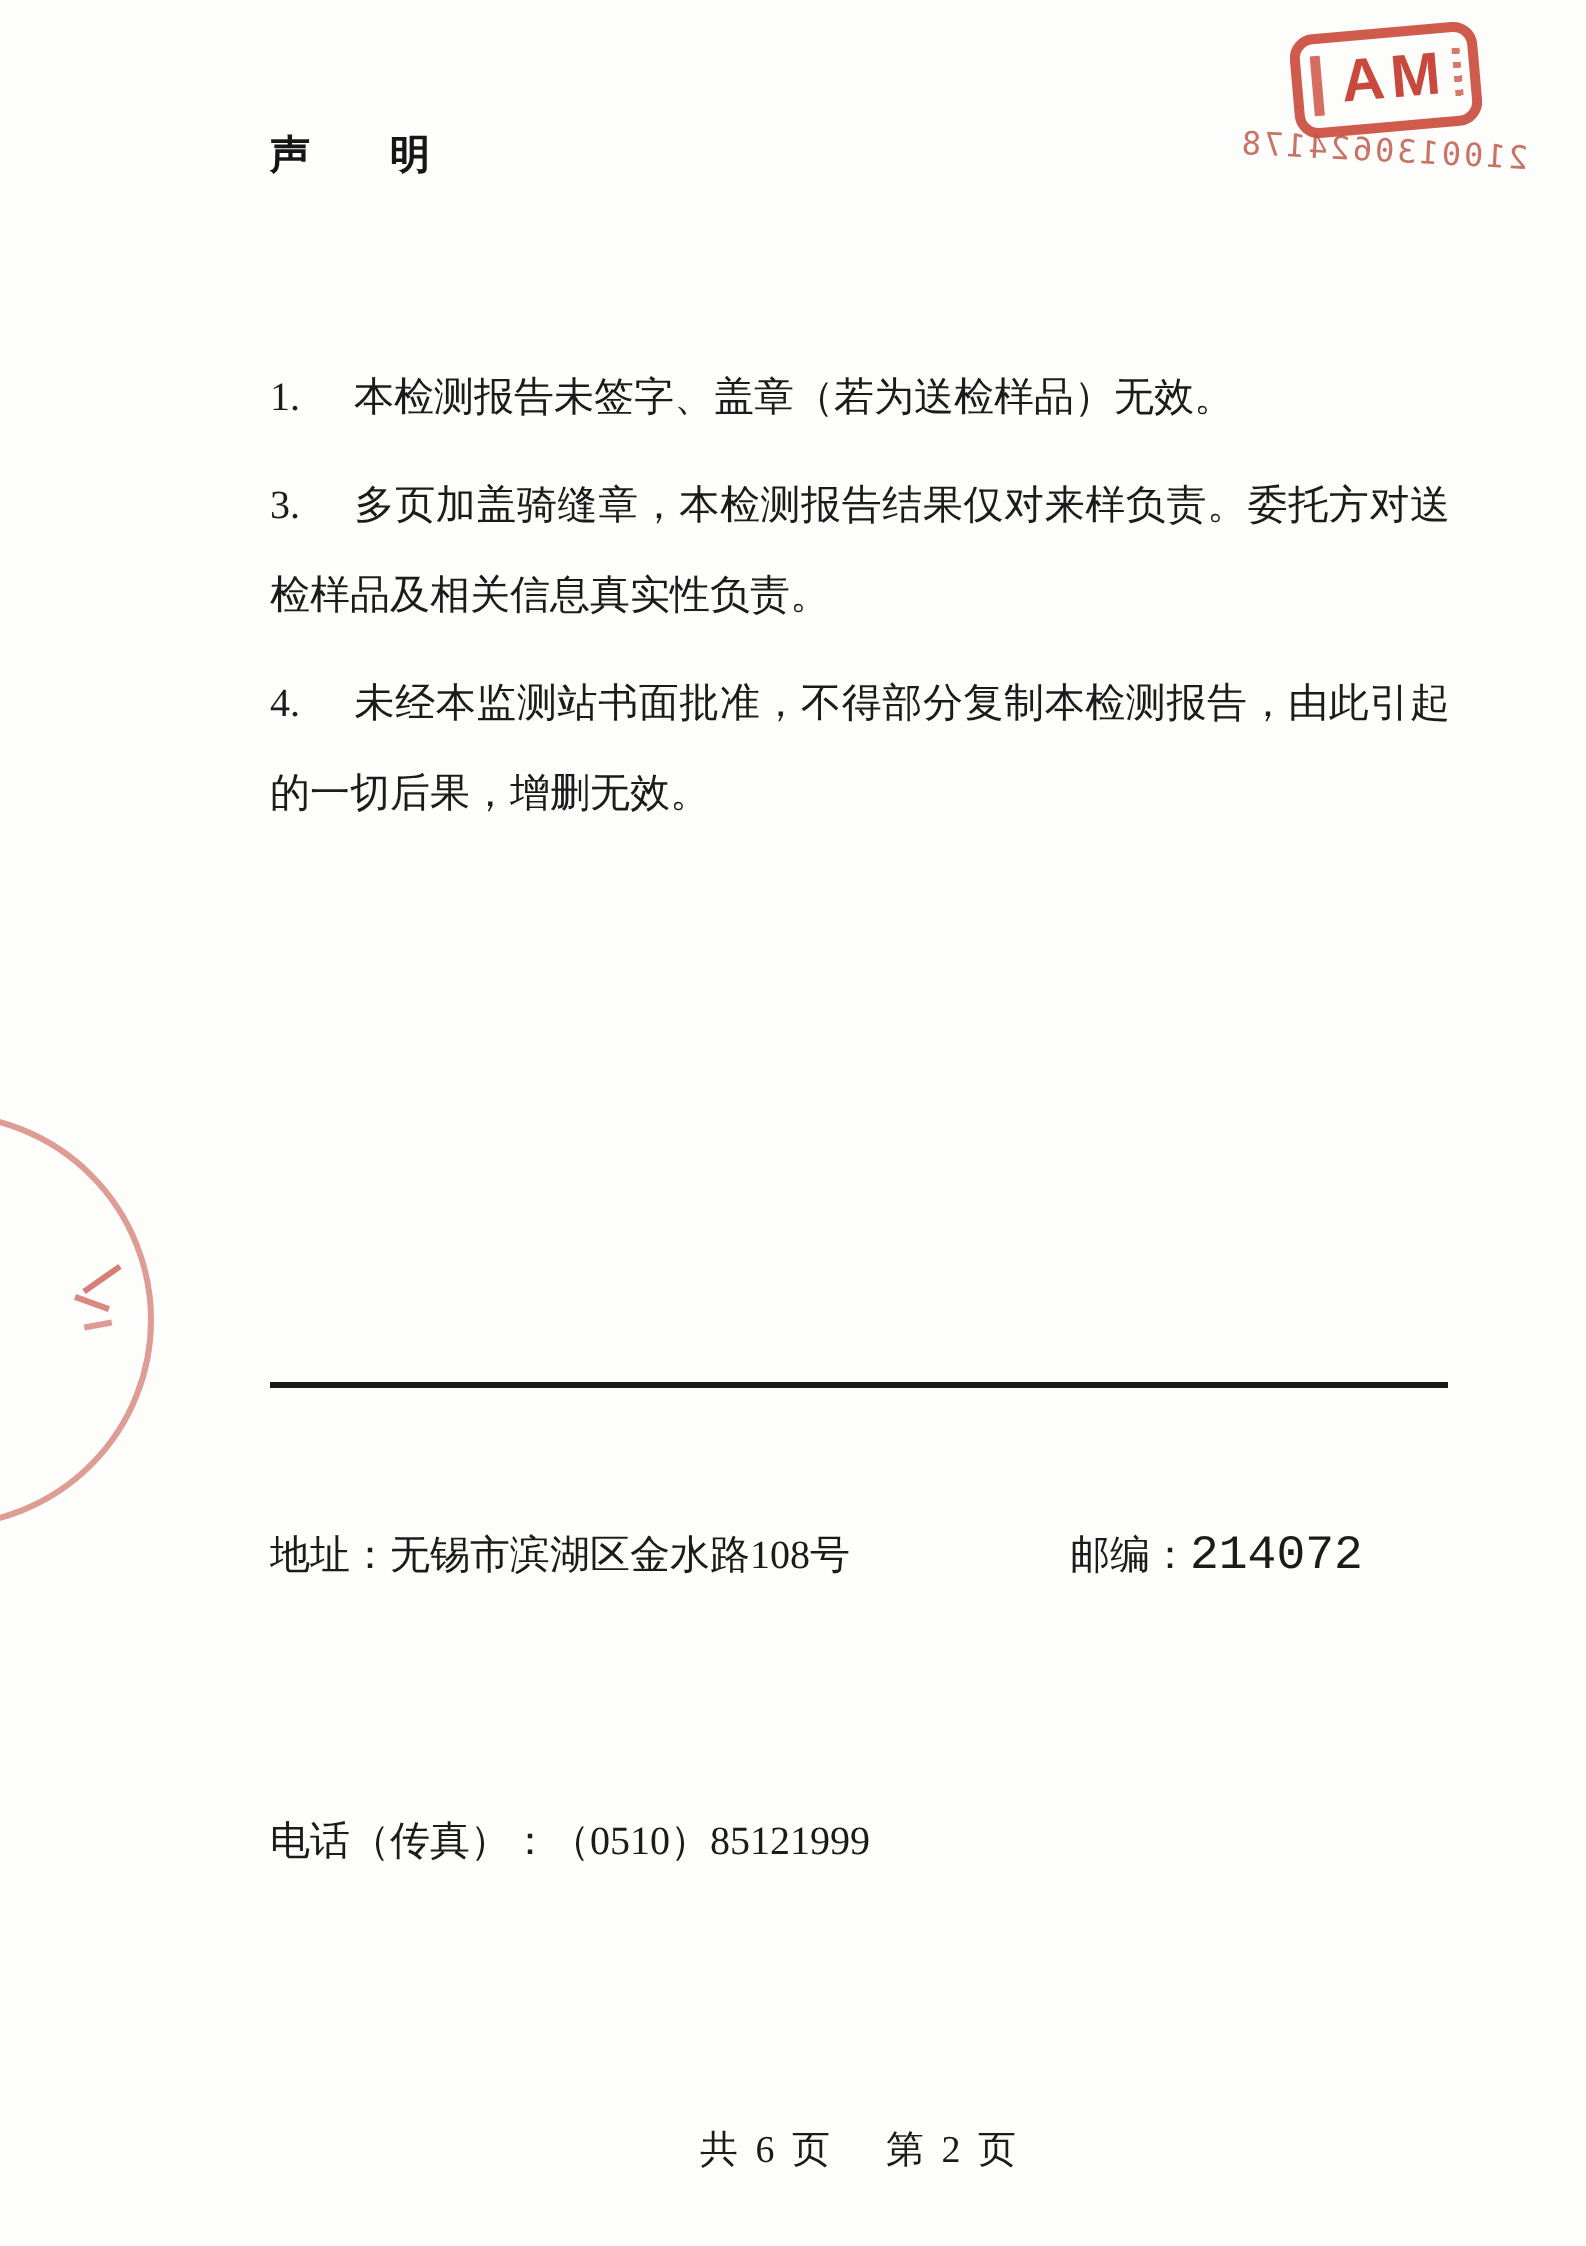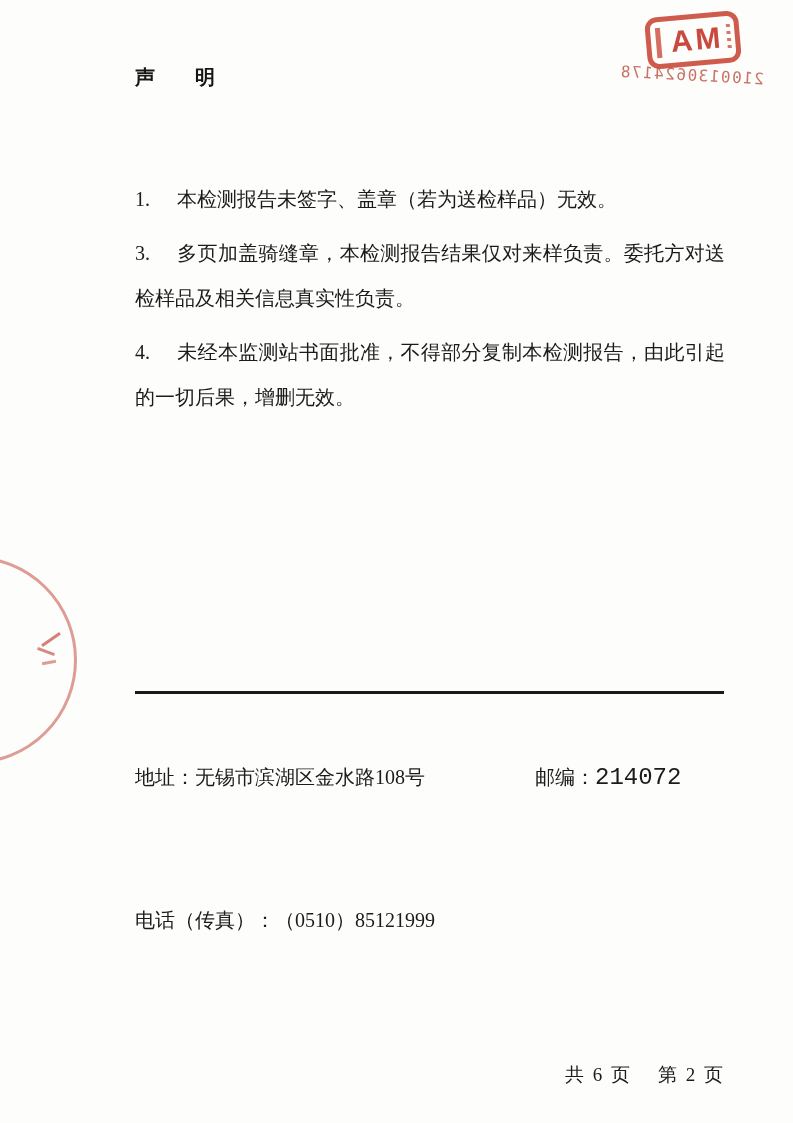--- a/index.html
+++ b/index.html
@@ -92,21 +92,21 @@
   }
   .contact-row { position:absolute; left:135px; width:590px; font-size:20px; }
   .row-address { top:764px; }
   .row-phone   { top:864px;margin-top:43px; }
   .contact-right { position:absolute; left:400px; top:0; white-space:nowrap; }
   .latin { font-family:"Liberation Mono","DejaVu Sans Mono",monospace; font-size:24px;text-align:right; }
 
   
   .footer {
     position:absolute; left:135px; top:1062px; width:590px;
-    text-align:right; font-size:19px; letter-spacing:2px;
+    text-align:center; font-size:19px; letter-spacing:2px;
   }
   .footer .page-current { margin-left:26px; }
 </style>
 </head>
 <body>
 
 <div class="page">
 
   <div class="title">声　明</div>
 

